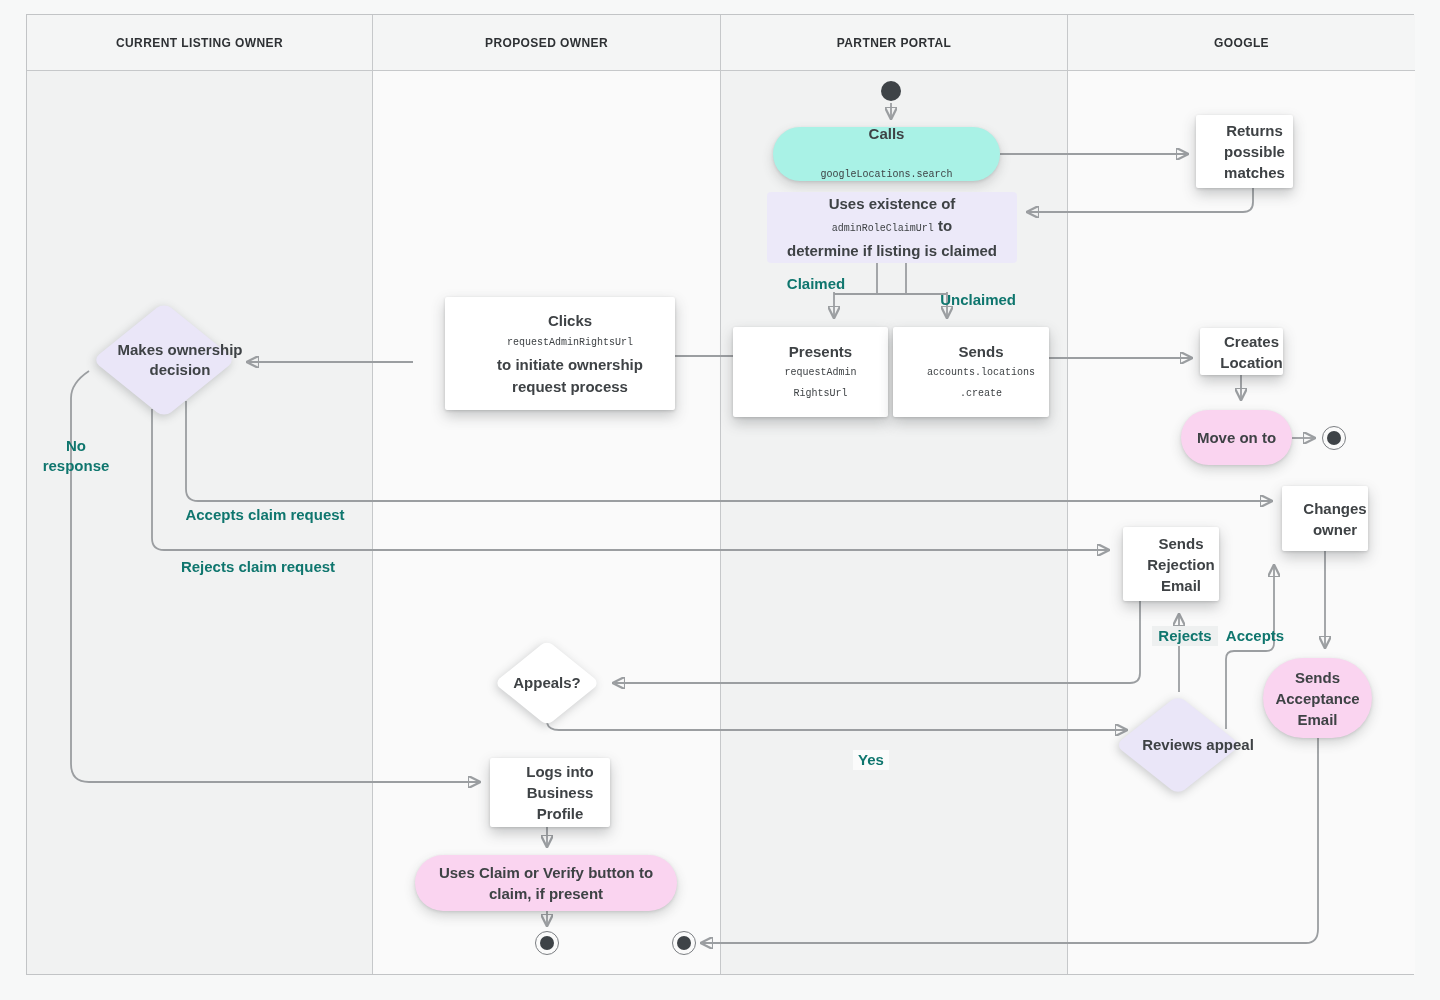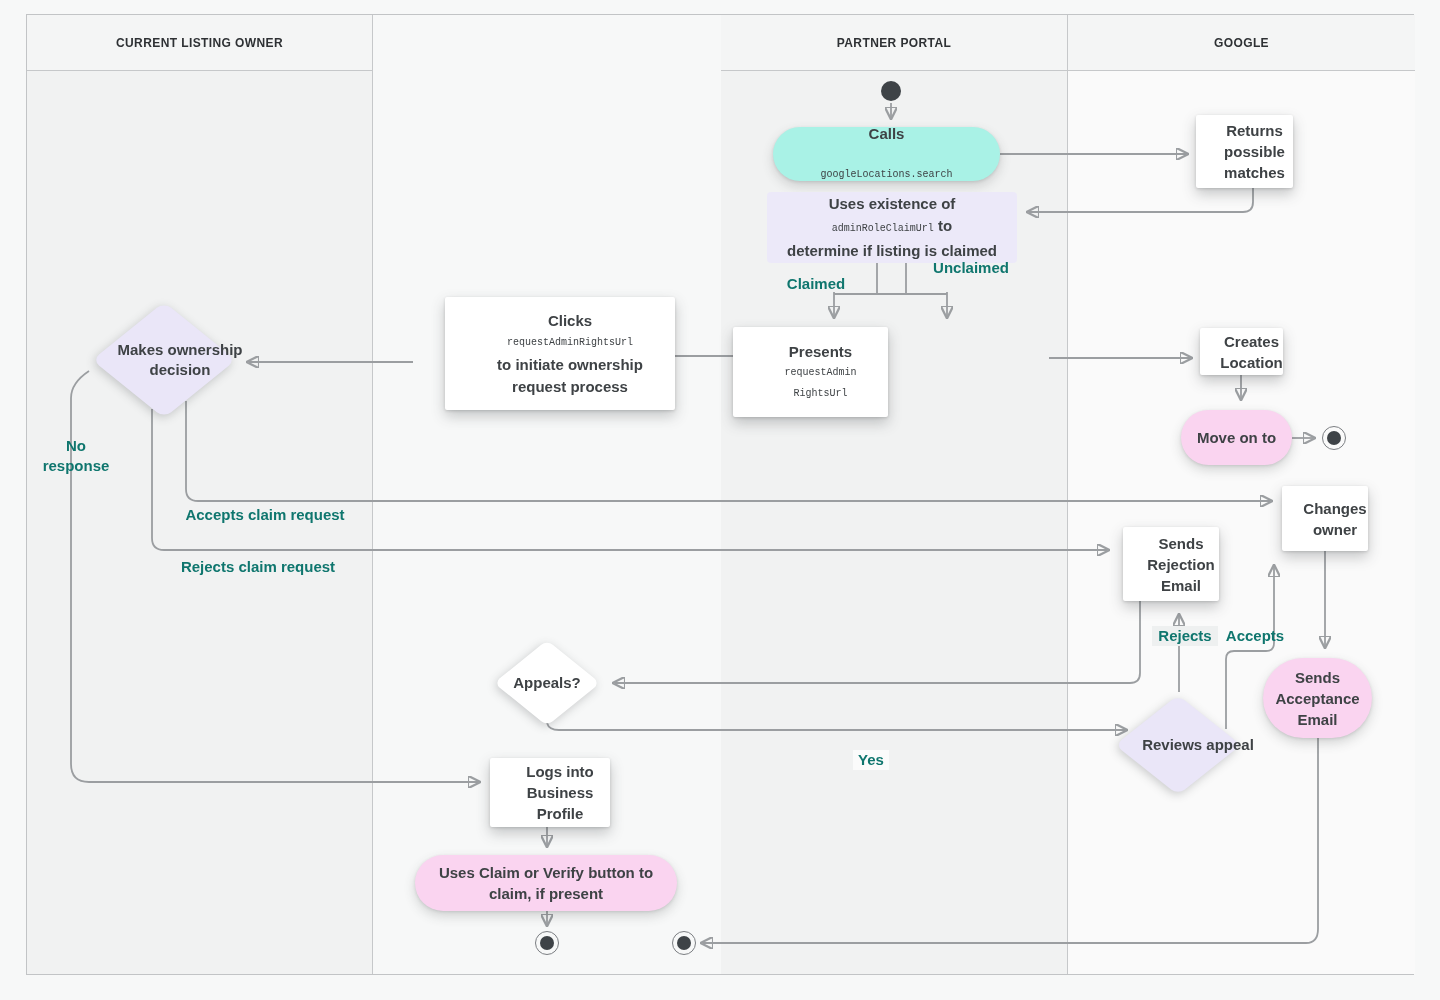--- a/index.html
+++ b/index.html
@@ -46,35 +46,38 @@
   .d-reviews .shape{left:20px;top:7px;width:86px;height:86px;background:#eae6f8;transform:scale(1.036,.82) rotate(45deg);border-radius:9px;}
   
   .endnode{position:absolute;width:24px;height:24px;border:1.6px solid #7b7e82;border-radius:50%;box-sizing:border-box;display:flex;align-items:center;justify-content:center;background:transparent;}
   .endnode .dot{width:14px;height:14px;border-radius:50%;background:#3e4347;}
   .n-end1{left:1322px;top:426px;}
   .n-end2{left:535px;top:931px;}
   .n-end3{left:672px;top:931px;}
   
   .elabel{position:absolute;font-size:15px;font-weight:bold;text-align:center;line-height:20px;color:#0f766e;}
   .l-claimed{left:776px;top:274px;width:80px;}
-  .l-unclaimed{left:926px;top:258px;width:90px;}
+  .l-unclaimed{left:926px;top:290px;width:90px;text-align:right;}
   .l-noresp{left:37px;top:436px;width:78px;}
   .l-acceptsclaim{left:175px;top:505px;width:180px;}
   .l-rejectsclaim{left:168px;top:557px;width:180px;}
   .l-rejects{left:1152px;top:626px;width:66px;background:#eef0f0;}
   .l-accepts{left:1220px;top:626px;width:70px;}
   .l-yes{left:853px;top:750px;width:36px;background:#fbfbfb;}
 </style>
 </head>
 <body>
 
 <div class="stage">
   <div class="table">
     <div class="lane alt1" style="left:0;width:346px;">
       <div class="lane-header">CURRENT LISTING OWNER</div>
+    </div>
+    <div class="lane alt2" style="left:346px;width:348px;">
+      <div class="lane-header">PROPOSED OWNER</div>
     </div>
     <div class="lane alt1" style="left:694px;width:347px;">
       <div class="lane-header">PARTNER PORTAL</div>
     </div>
     <div class="lane alt2" style="left:1041px;width:347px;">
       <div class="lane-header">GOOGLE</div>
     </div>
   </div>
 
   <svg class="edges" width="1440" height="1000">
@@ -123,20 +126,25 @@
     <span><span class="code">adminRoleClaimUrl</span>&nbsp;<span>to</span></span>
     <span>determine if listing is claimed</span>
   </div>
 
   <div class="node white n-presents">
     <span>Presents</span>
     <span class="code">requestAdmin</span>
     <span class="code">RightsUrl</span>
   </div>
 
+  <div class="node white n-sendscreate">
+    <span>Sends</span>
+    <span class="code">accounts.locations</span>
+    <span class="code">.create</span>
+  </div>
 
   <div class="node white n-creates">Creates Location</div>
 
   <div class="node pill pink n-move">Move on to</div>
 
   <div class="endnode n-end1">
       <div class="dot"></div>
     </div>
 
   <div class="node white n-clicks">

